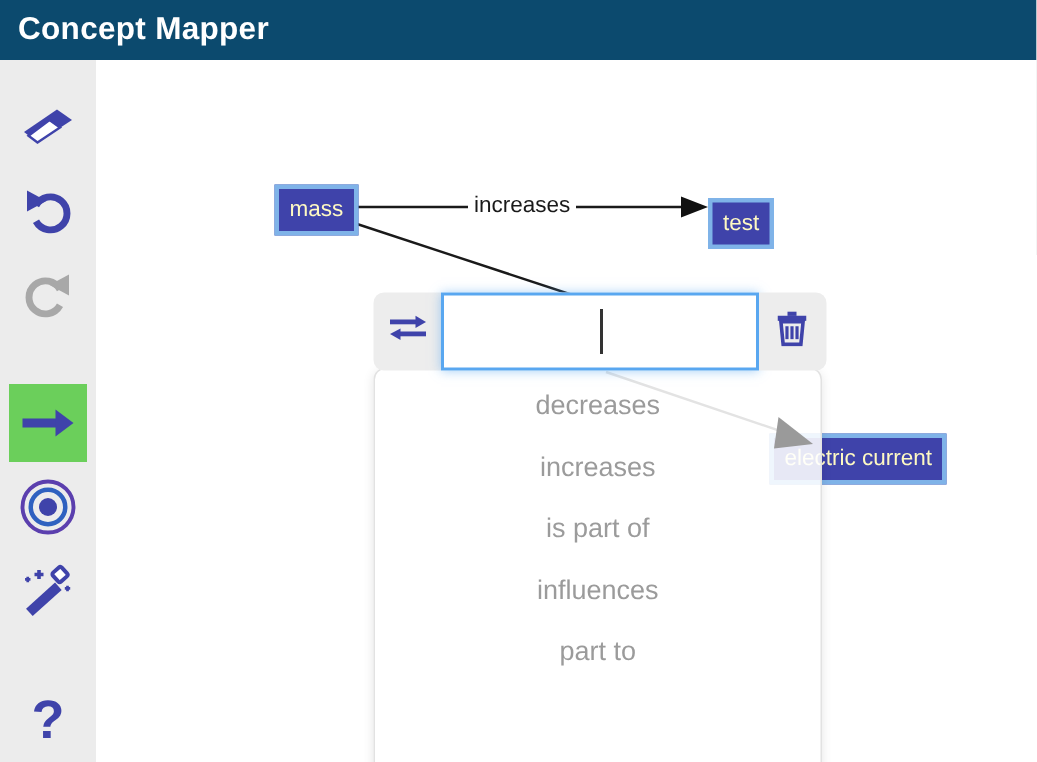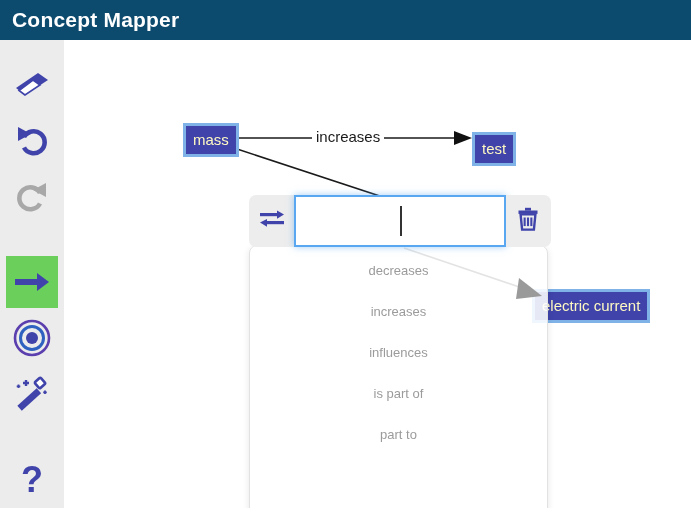--- a/index.html
+++ b/index.html
@@ -58,21 +58,21 @@
     border: 3px solid #7fb3e8;
     color: #fef9c3;
     font-size: 15px;
     line-height: 1;
     padding: 6px 7px 7px 7px;
     white-space: nowrap;
     cursor: pointer;
   }
   #node-mass { left: 119px; top: 83px; }
   #node-test { left: 408px; top: 92px; }
-  #node-electric-current { left: 449px; top: 249px; margin-left: 19px; }
+  #node-electric-current { left: 449px; top: 249px; }
 
   
   .edge-label {
     position: absolute;
     font-size: 15px;
     color: #1a1a1a;
     background: #ffffff;
     padding: 0 4px;
     white-space: nowrap;
   }
@@ -121,21 +121,21 @@
     background: rgba(255,255,255,.88);
     border: 1px solid #e2e2e2;
     border-radius: 8px;
     box-shadow: 0 2px 7px rgba(0,0,0,.10);
     z-index: 11;
     padding-top: 4px;
   }
   .dd-item {
     height: 41px;
     display: flex; align-items: center; justify-content: center;
-    font-size: 13px;
+    font-size: 18px;
     color: #9b9b9b;
     cursor: pointer;
   }
 </style>
 </head>
 <body>
 
 <div id="app">
 
   <div class="header">
@@ -222,22 +222,22 @@
 
     <div class="node" id="node-mass">mass</div>
 
     <div class="node" id="node-test">test</div>
 
     <div class="node" id="node-electric-current">electric current</div>
 
     <div class="dropdown">
       <div class="dd-item">decreases</div>
       <div class="dd-item">increases</div>
+      <div class="dd-item">is part of</div>
       <div class="dd-item">influences</div>
-      <div class="dd-item">is part of</div>
       <div class="dd-item">part to</div>
     </div>
 
     <svg class="edge-layer" style="z-index:11;pointer-events:none;">
       <polygon points="455,238 478,256 452,259" fill="#9a9a9a"></polygon>
     </svg>
 
     <div class="edge-editor">
       <div class="ee-btn left">
         <span>

